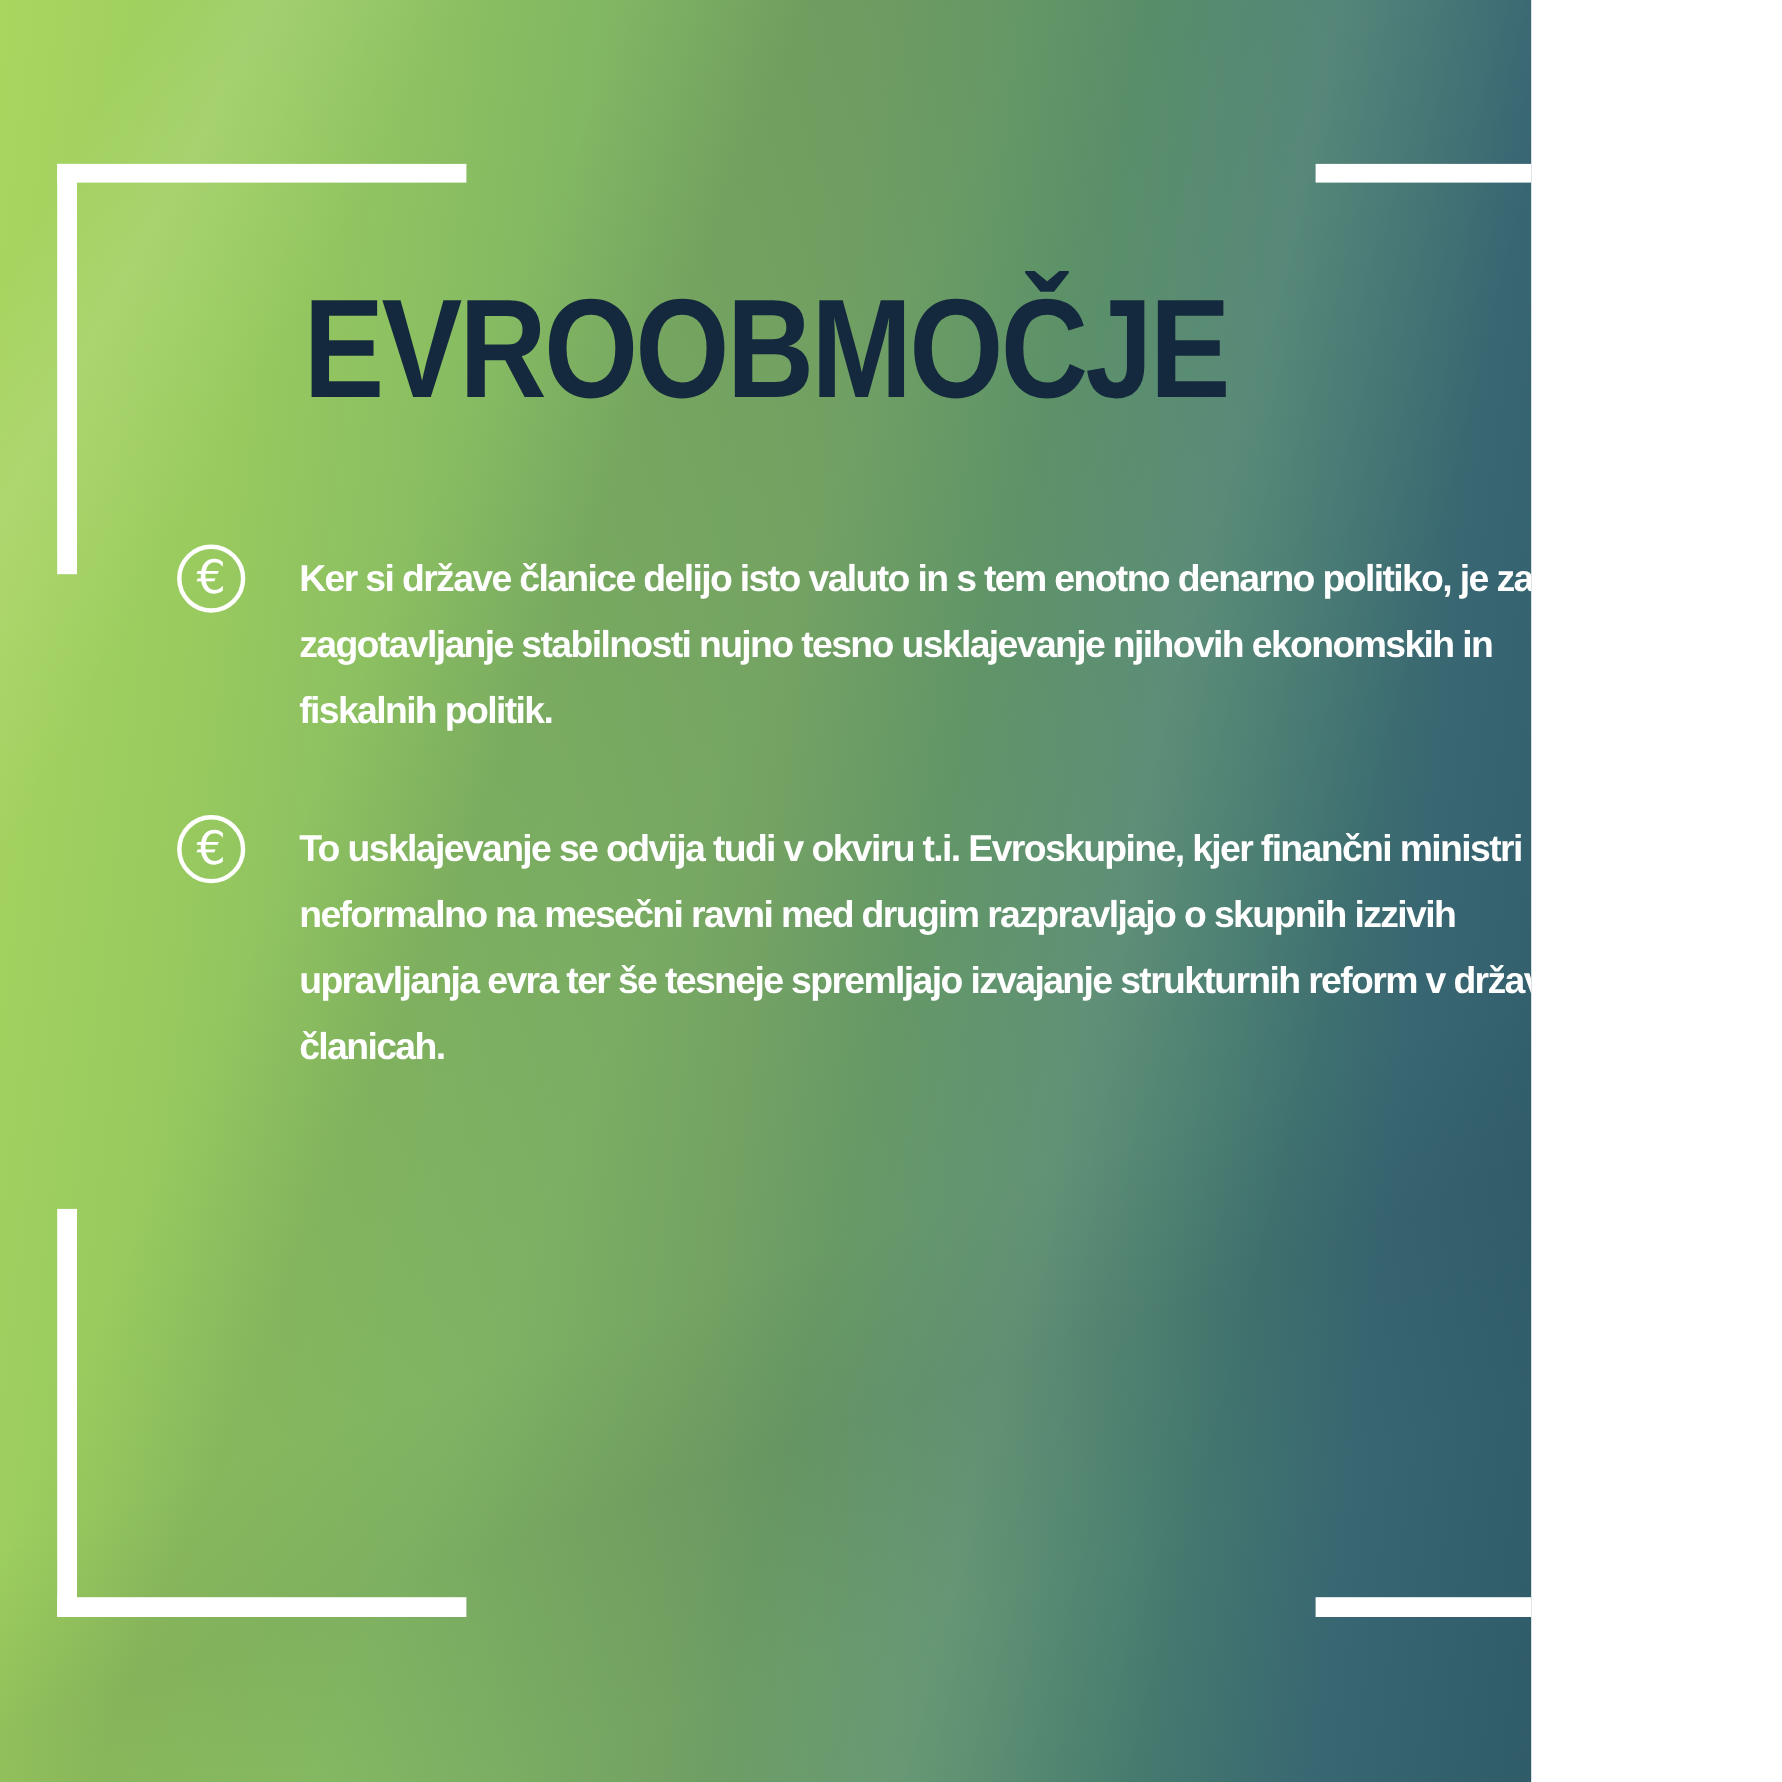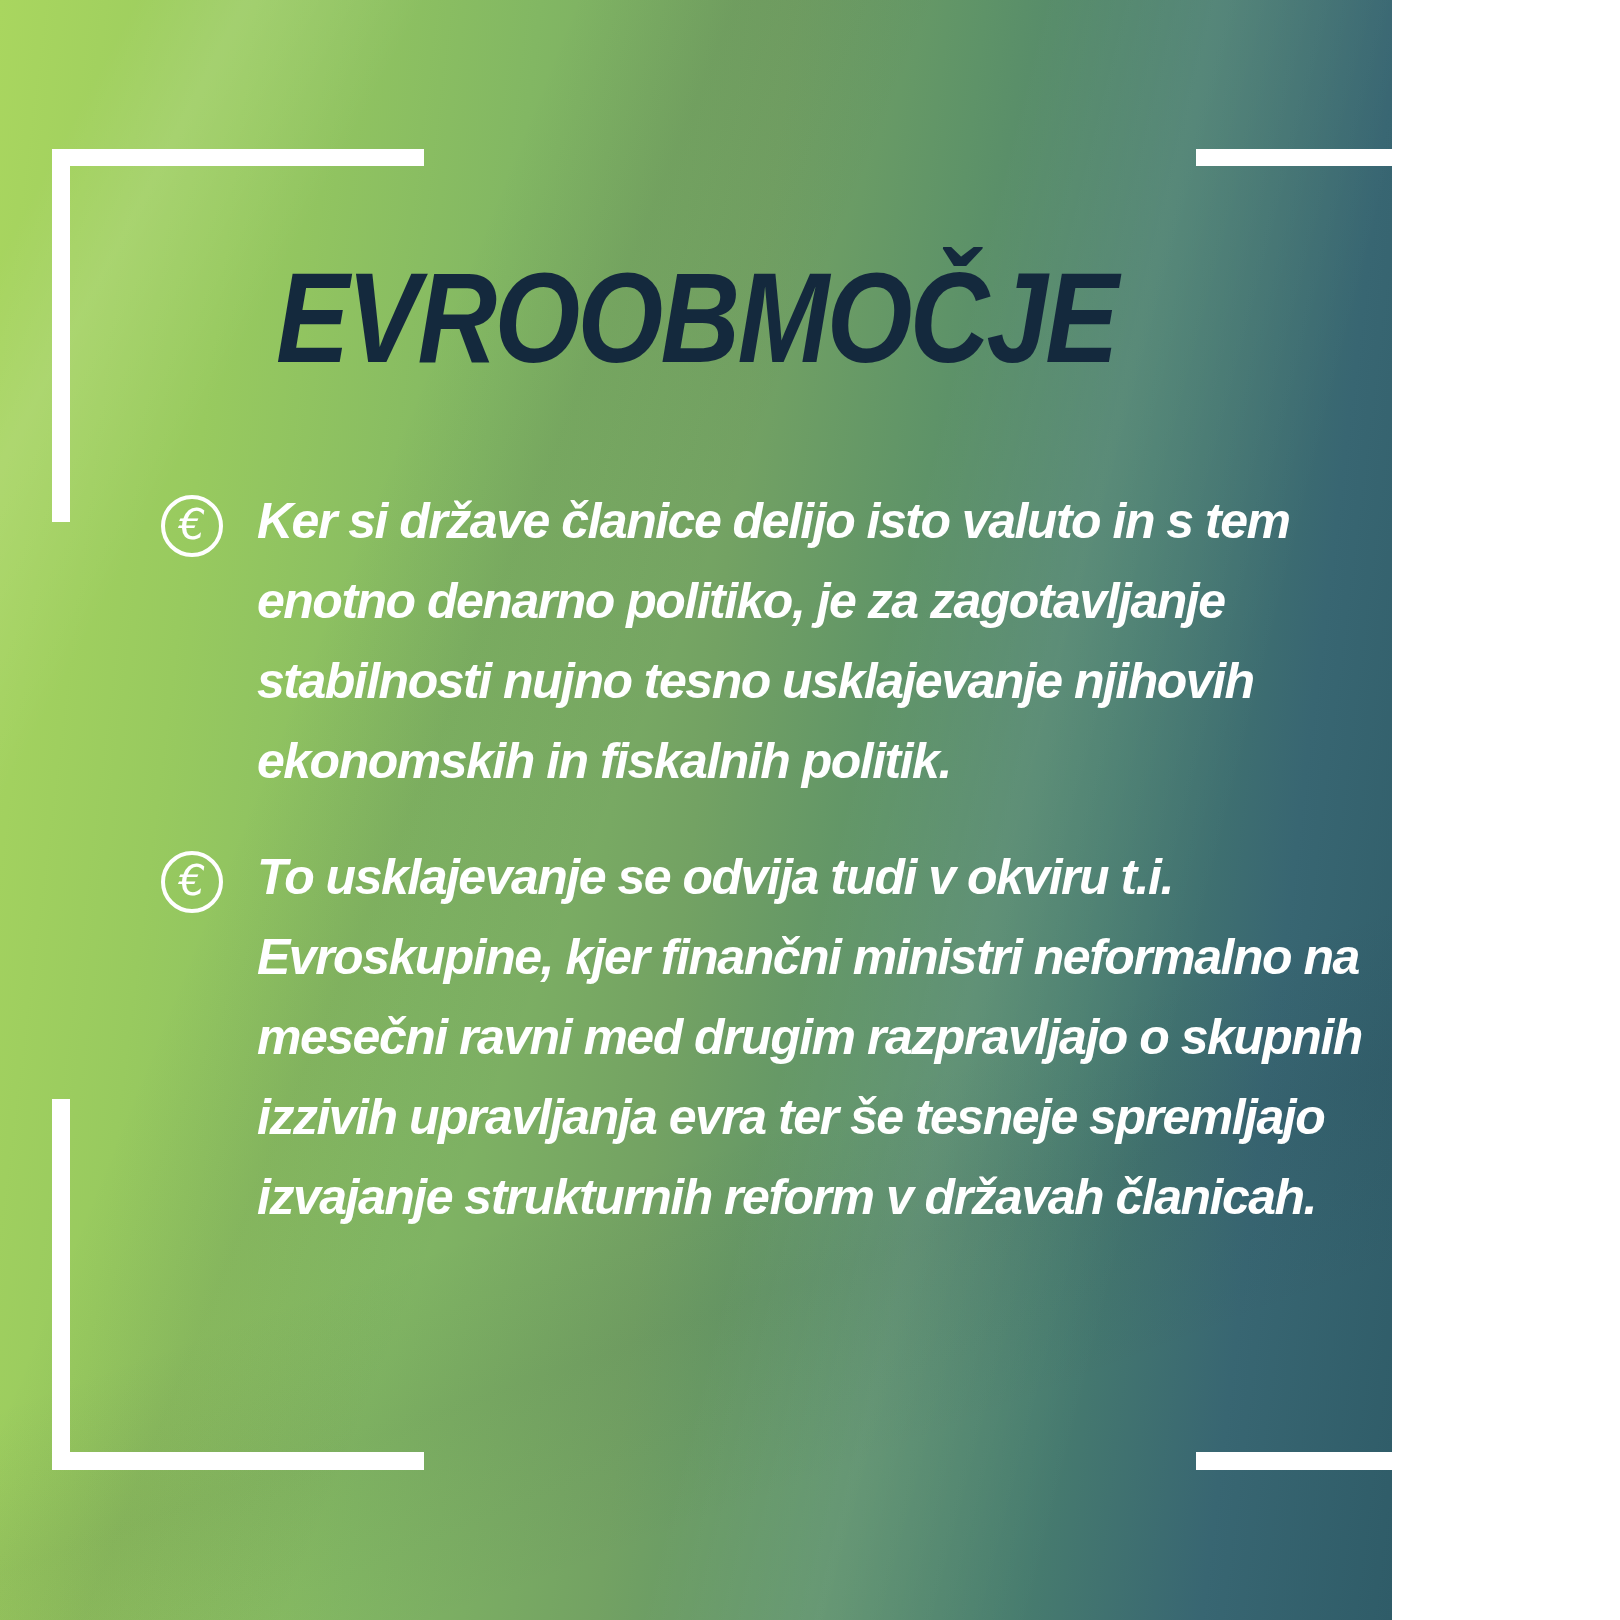--- a/index.html
+++ b/index.html
@@ -14,21 +14,20 @@
     font-family: "Liberation Sans", sans-serif;
     background: linear-gradient(97deg,
       #a9d65f 0%,
       #98ca5f 16%,
       #82b763 34%,
       #73a263 50%,
       #5e9368 62%,
       #487d6e 76%,
       #386672 88%,
       #2f5c68 100%);
-    font-style: italic;
   }
   
   .streaks {
     position: absolute;
     inset: 0;
     pointer-events: none;
     background:
       linear-gradient(118deg, rgba(255,255,255,0) 6%, rgba(255,255,255,0.10) 11%, rgba(255,255,255,0) 19%),
       linear-gradient(112deg, rgba(20,30,50,0) 28%, rgba(20,30,50,0.07) 36%, rgba(20,30,50,0) 46%),
       linear-gradient(104deg, rgba(255,255,255,0) 58%, rgba(255,255,255,0.08) 68%, rgba(255,255,255,0) 80%),
@@ -86,26 +85,26 @@
     color: #ffffff;
   }
   .euro-badge span {
     font-family: "DejaVu Sans", sans-serif;
     font-size: 42px;
     line-height: 1;
     font-weight: 400;
     transform: translateY(-1px);
   }
   .bullet p {
-    margin: 0;
+    margin: 15px;
     width: 1180px;
     color: #ffffff;
-    font-size: 50px;
+    font-size: 34px;
     font-weight: 700;
-    line-height: 80px;
+    line-height: 60px;
     letter-spacing: -1.5px;
   }
 </style>
 </head>
 <body>
 
 <div class="canvas">
   <div class="streaks"></div>
 
   <div class="bracket tl"></div>

